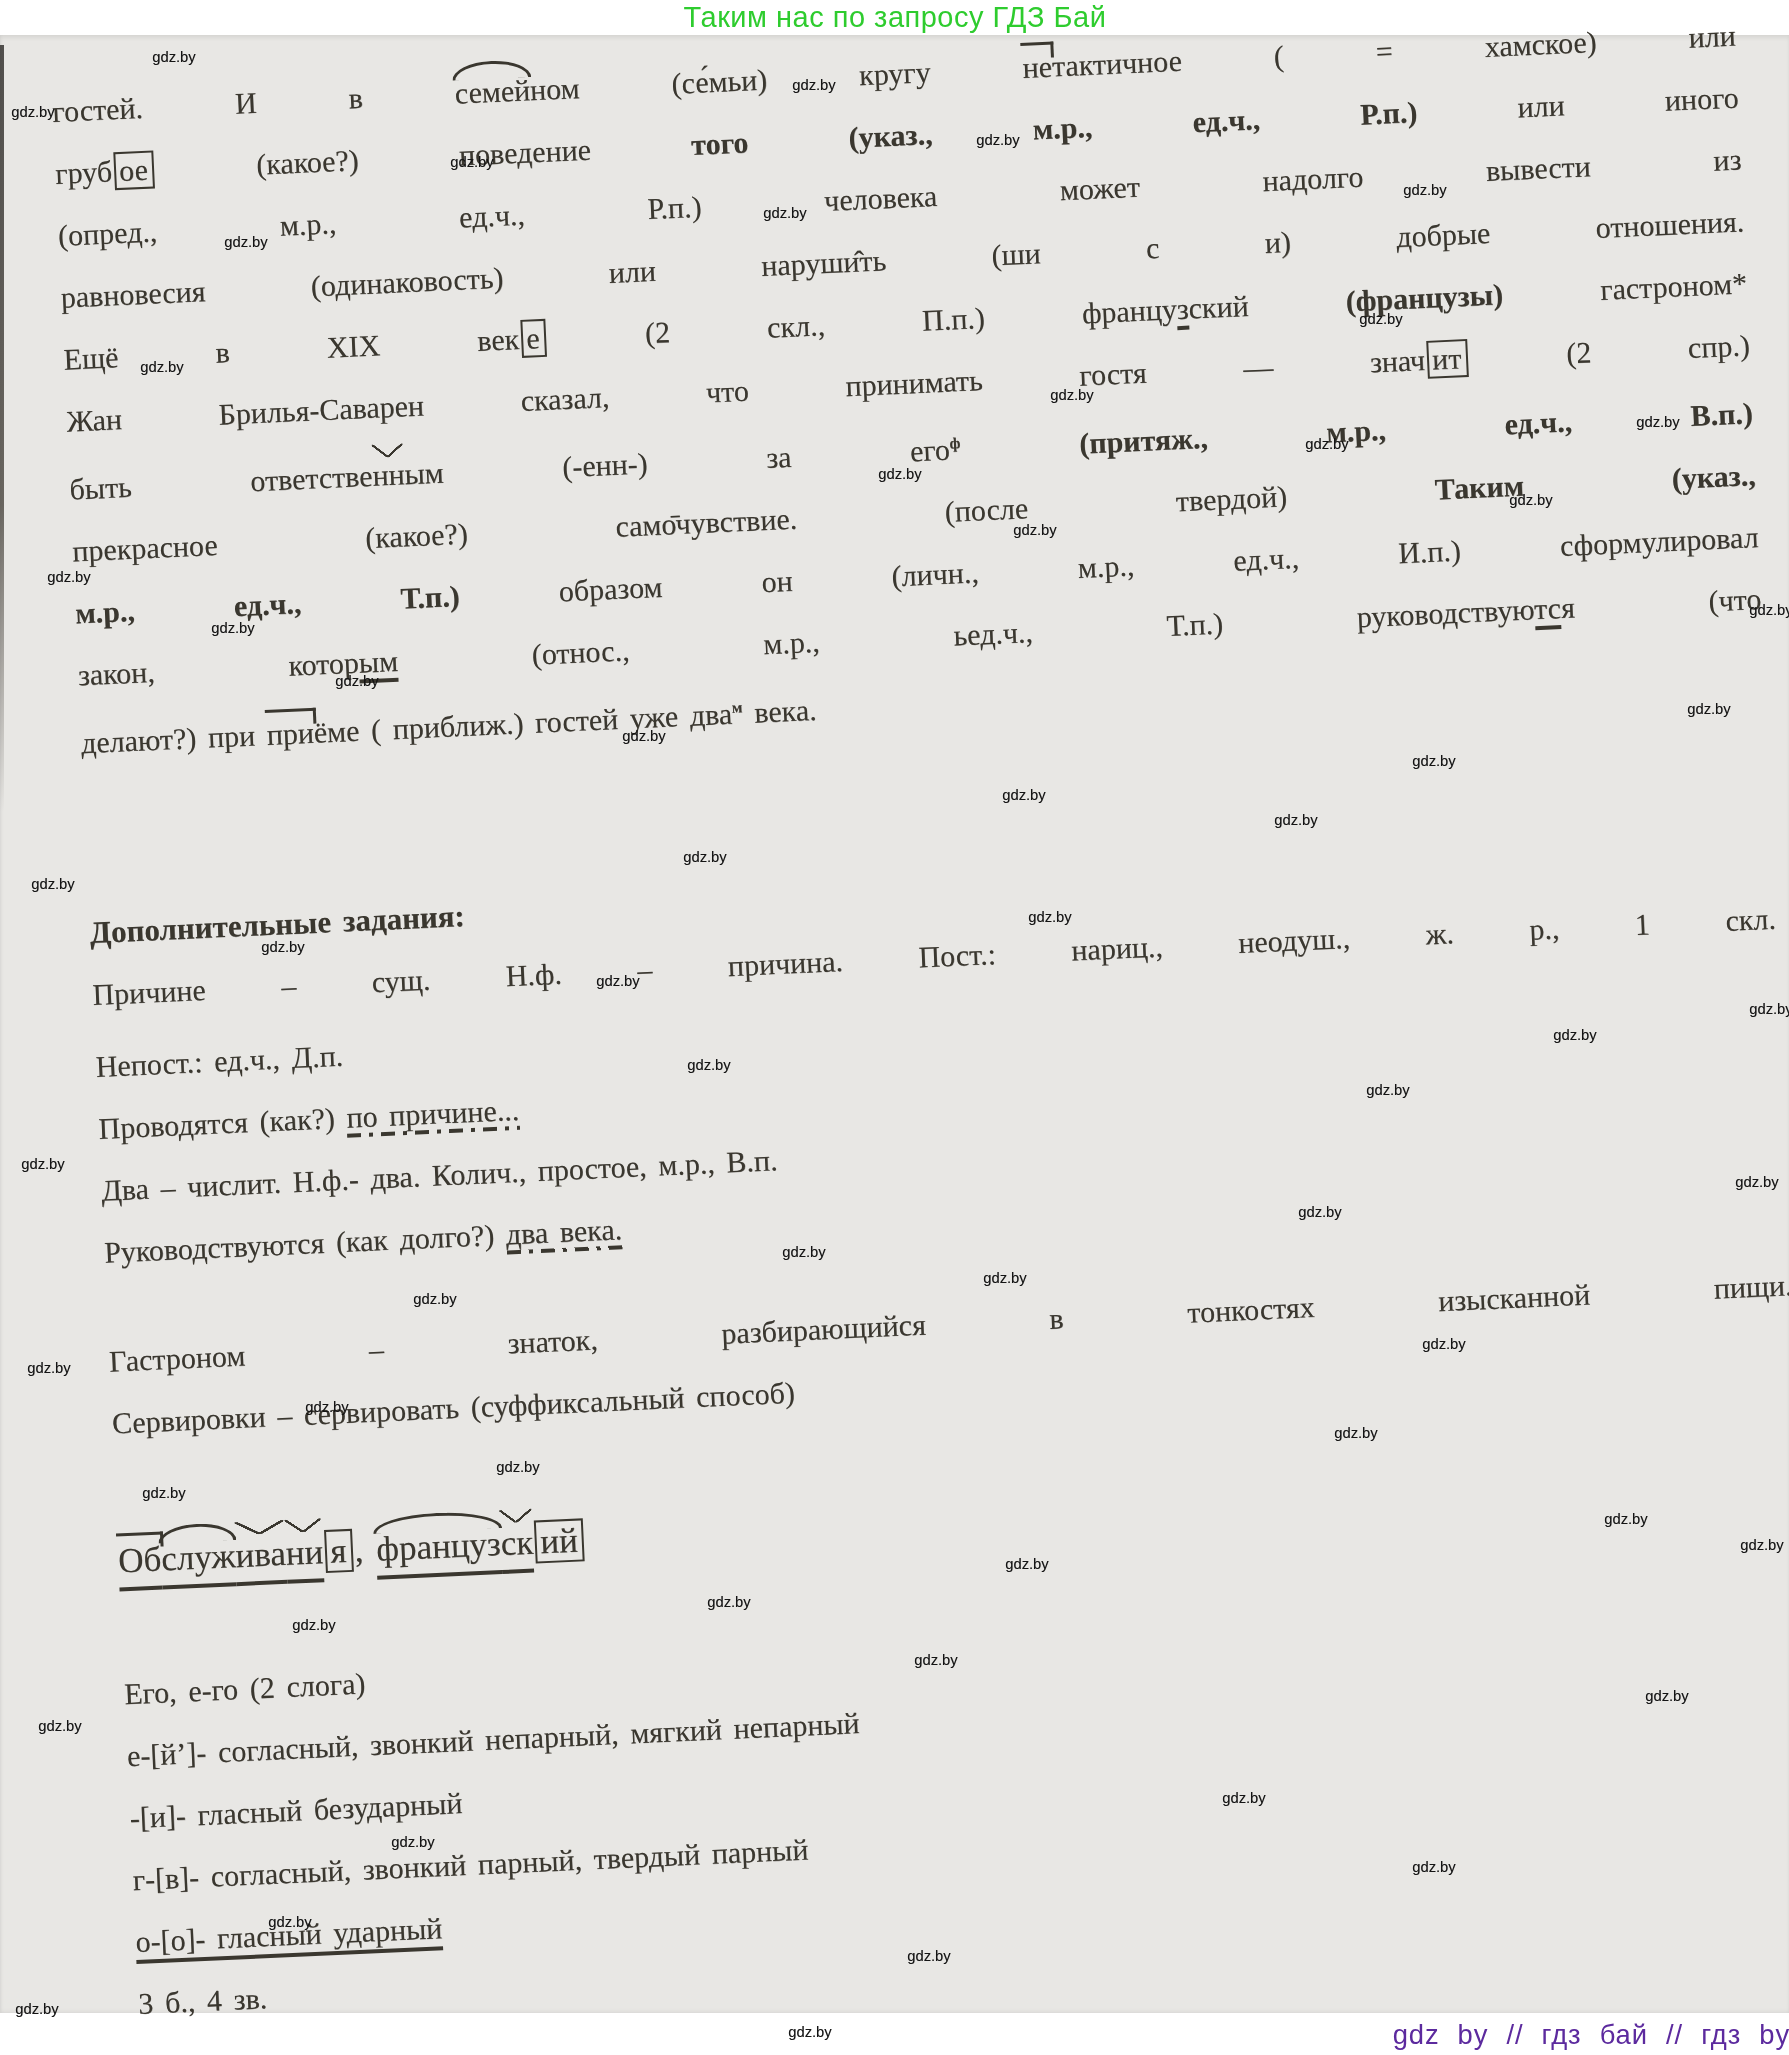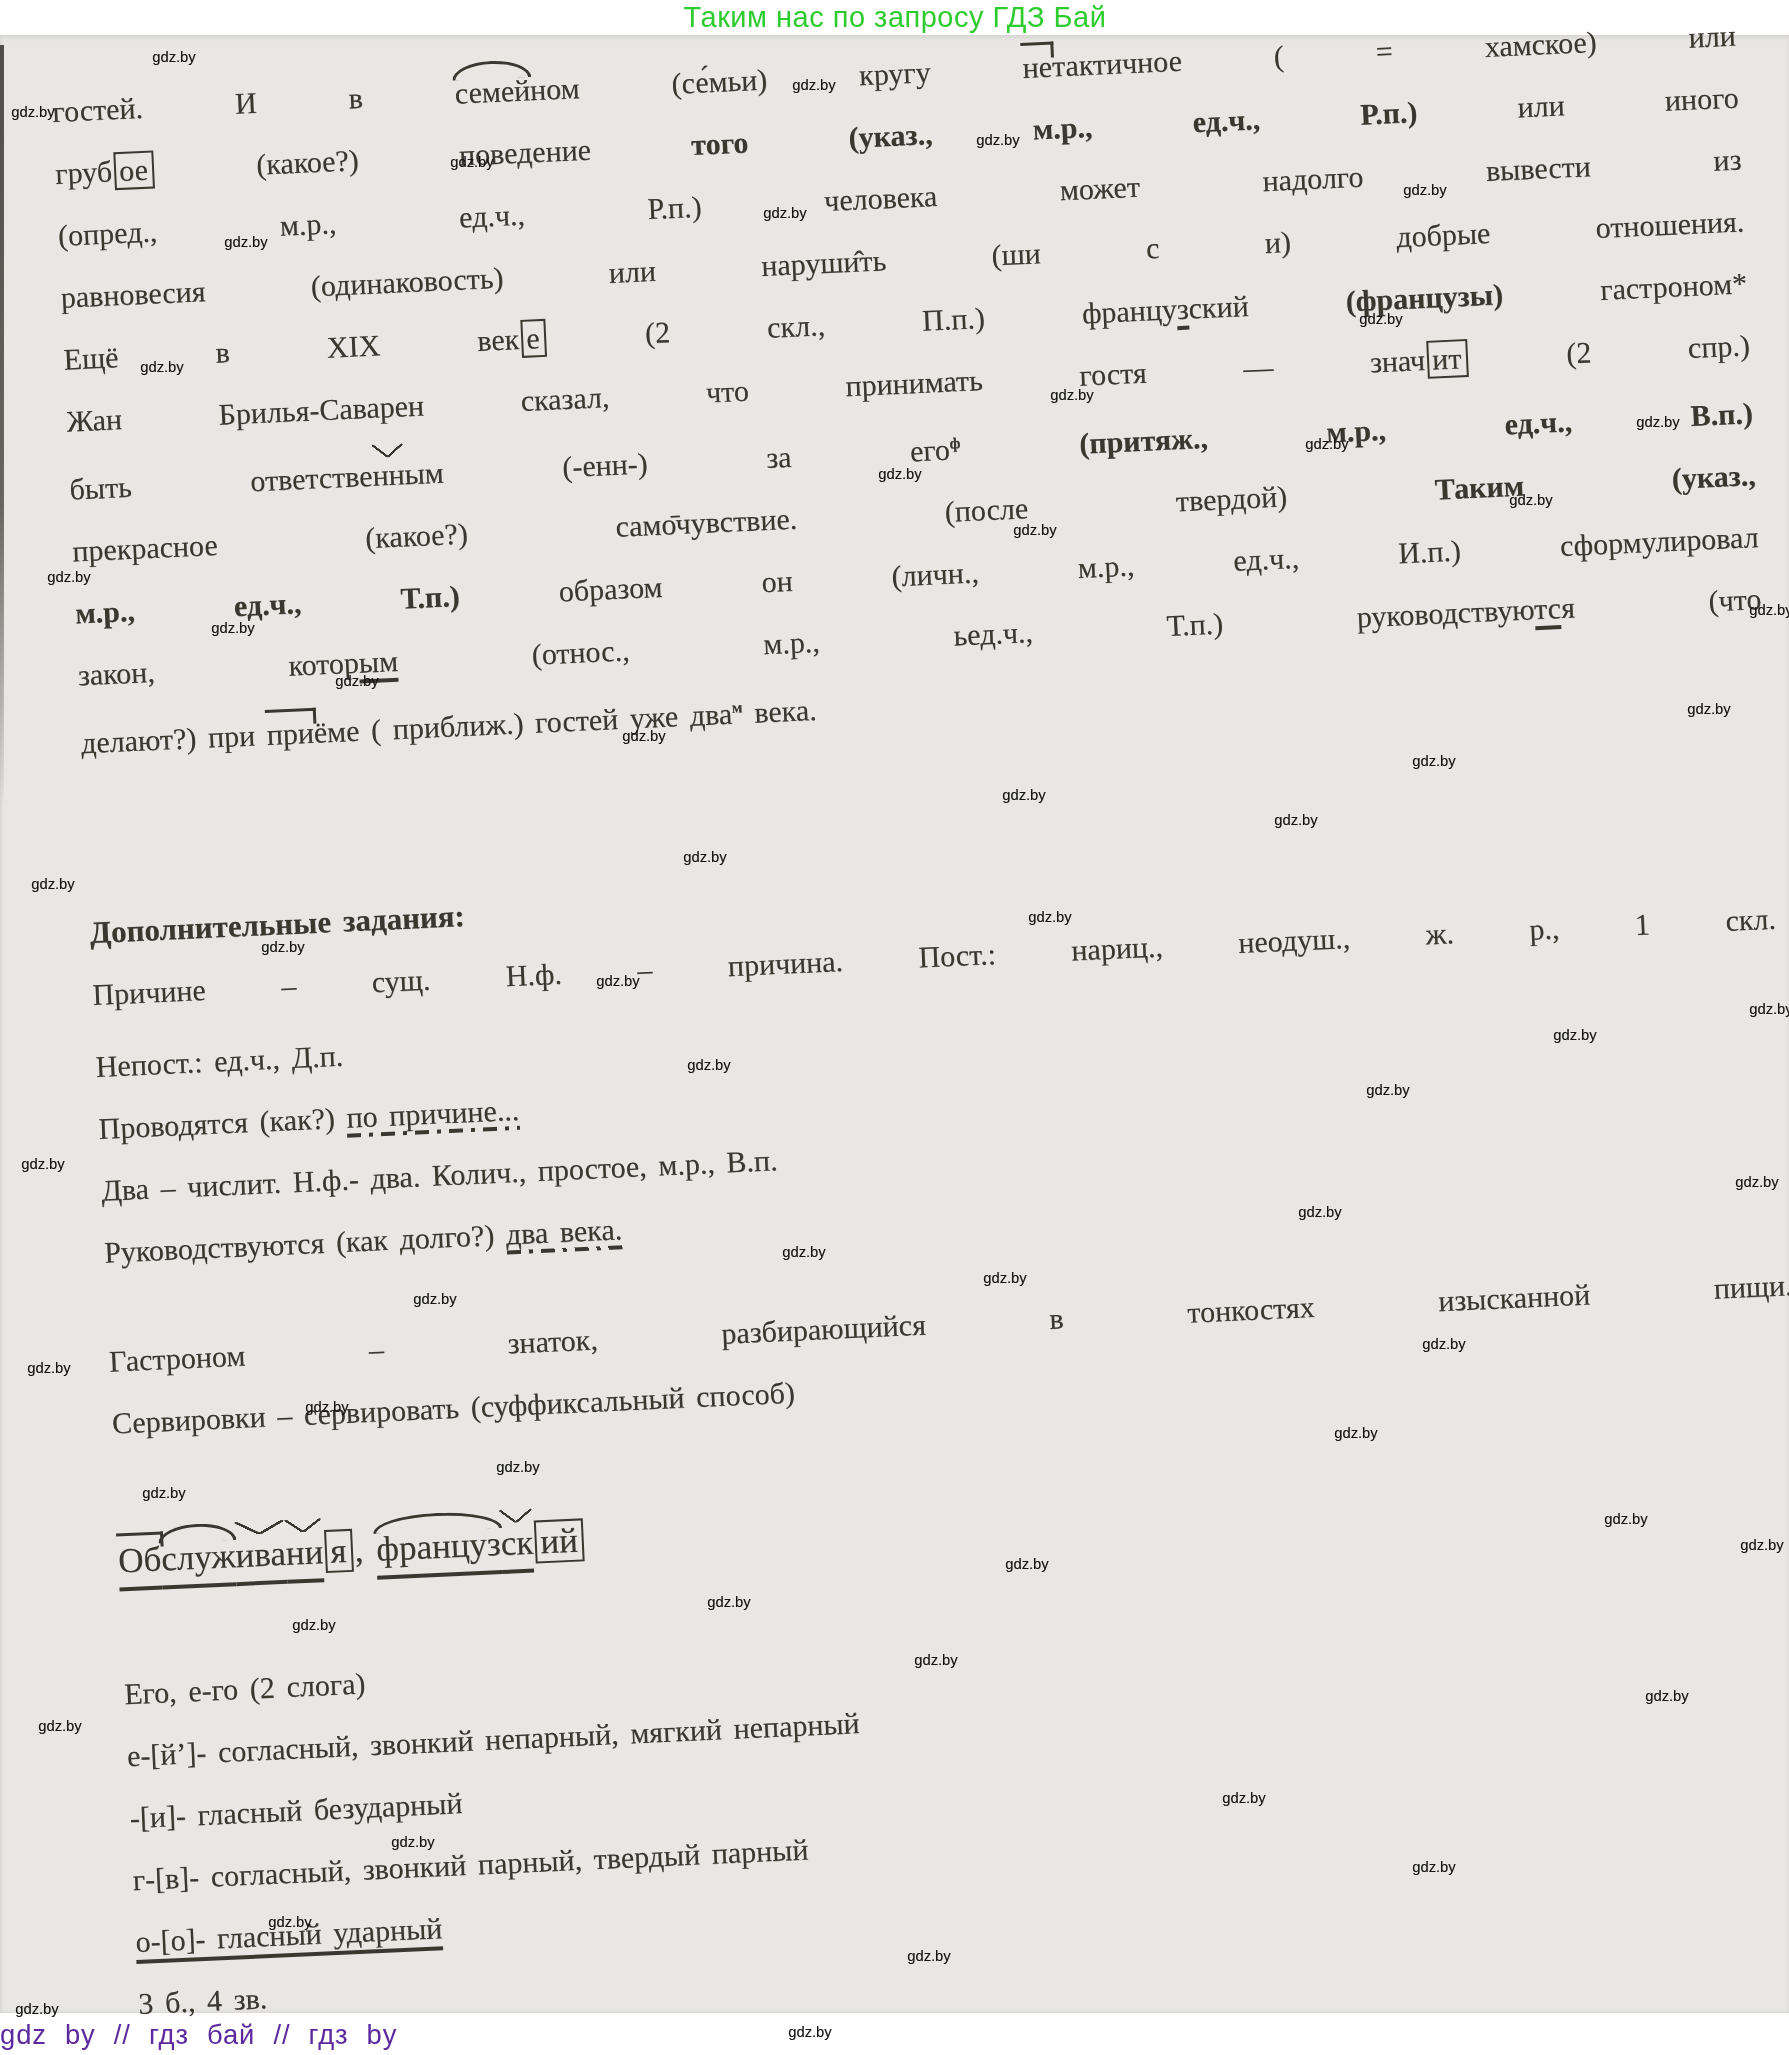--- a/index.html
+++ b/index.html
@@ -64,21 +64,21 @@
       linear-gradient(to top right,transparent 44%,var(--ink) 45%,var(--ink) 55%,transparent 56%) left/50.5% 100% no-repeat,
       linear-gradient(to bottom right,transparent 44%,var(--ink) 45%,var(--ink) 55%,transparent 56%) right/50.5% 100% no-repeat;
   }
   .wm-layer{position:absolute;inset:0;pointer-events:none;padding-left:8px;}
   .wm{
     position:absolute;transform:translate(-50%,-50%);
     font-family:"Liberation Sans", sans-serif;font-size:14.7px;color:#141414;
     text-shadow:0.2px 0.2px 0 rgba(0,0,0,.35);white-space:nowrap;
   }
   .footer{
-    position:absolute;top:2019px;left:0;right:0;text-align:left;
+    position:absolute;top:2019px;left:0;right:0;text-align:right;
     font-family:"Liberation Sans", sans-serif;font-size:27.4px;
     color:var(--purple);letter-spacing:0.9px;word-spacing:0.35em;
   }
 </style>
 </head>
 <body>
 
 <div class="banner">Таким нас по запросу ГДЗ Бай</div>
 
 <div class="scan">

